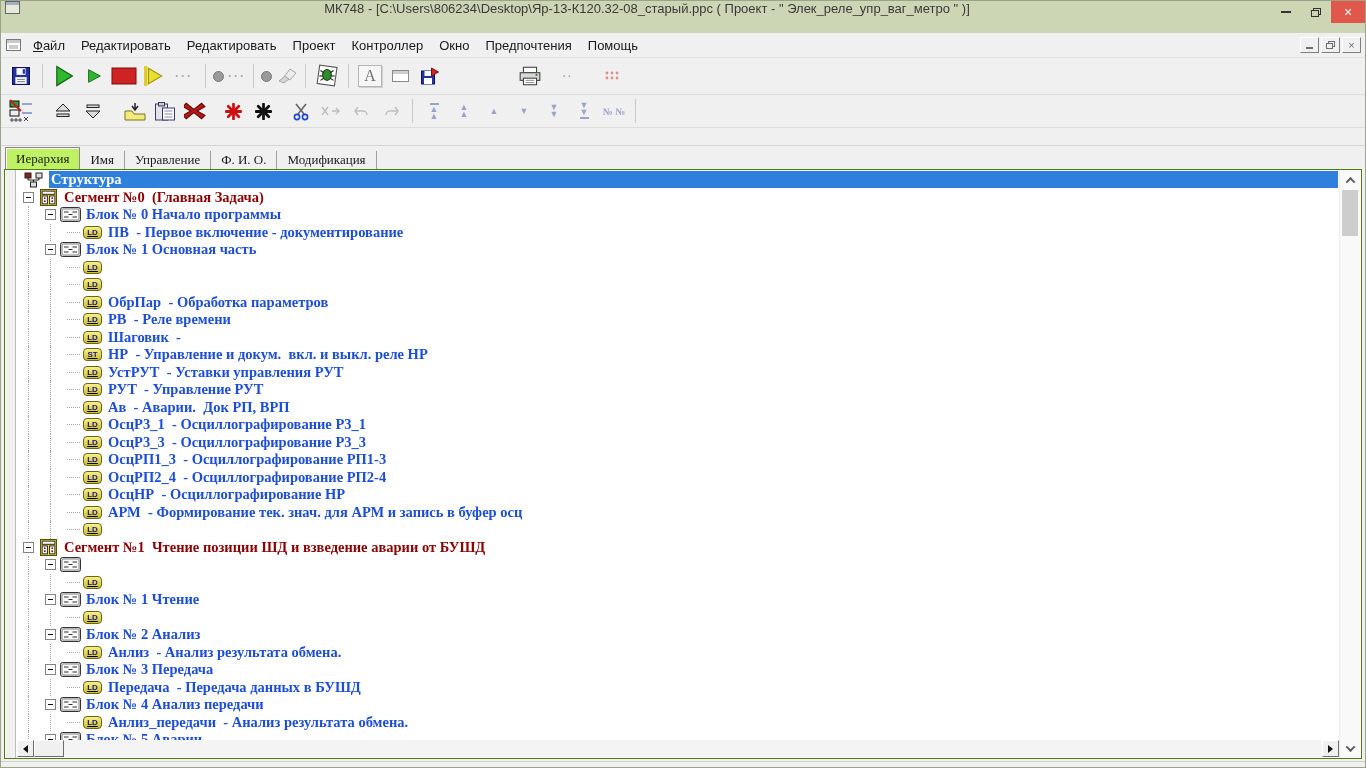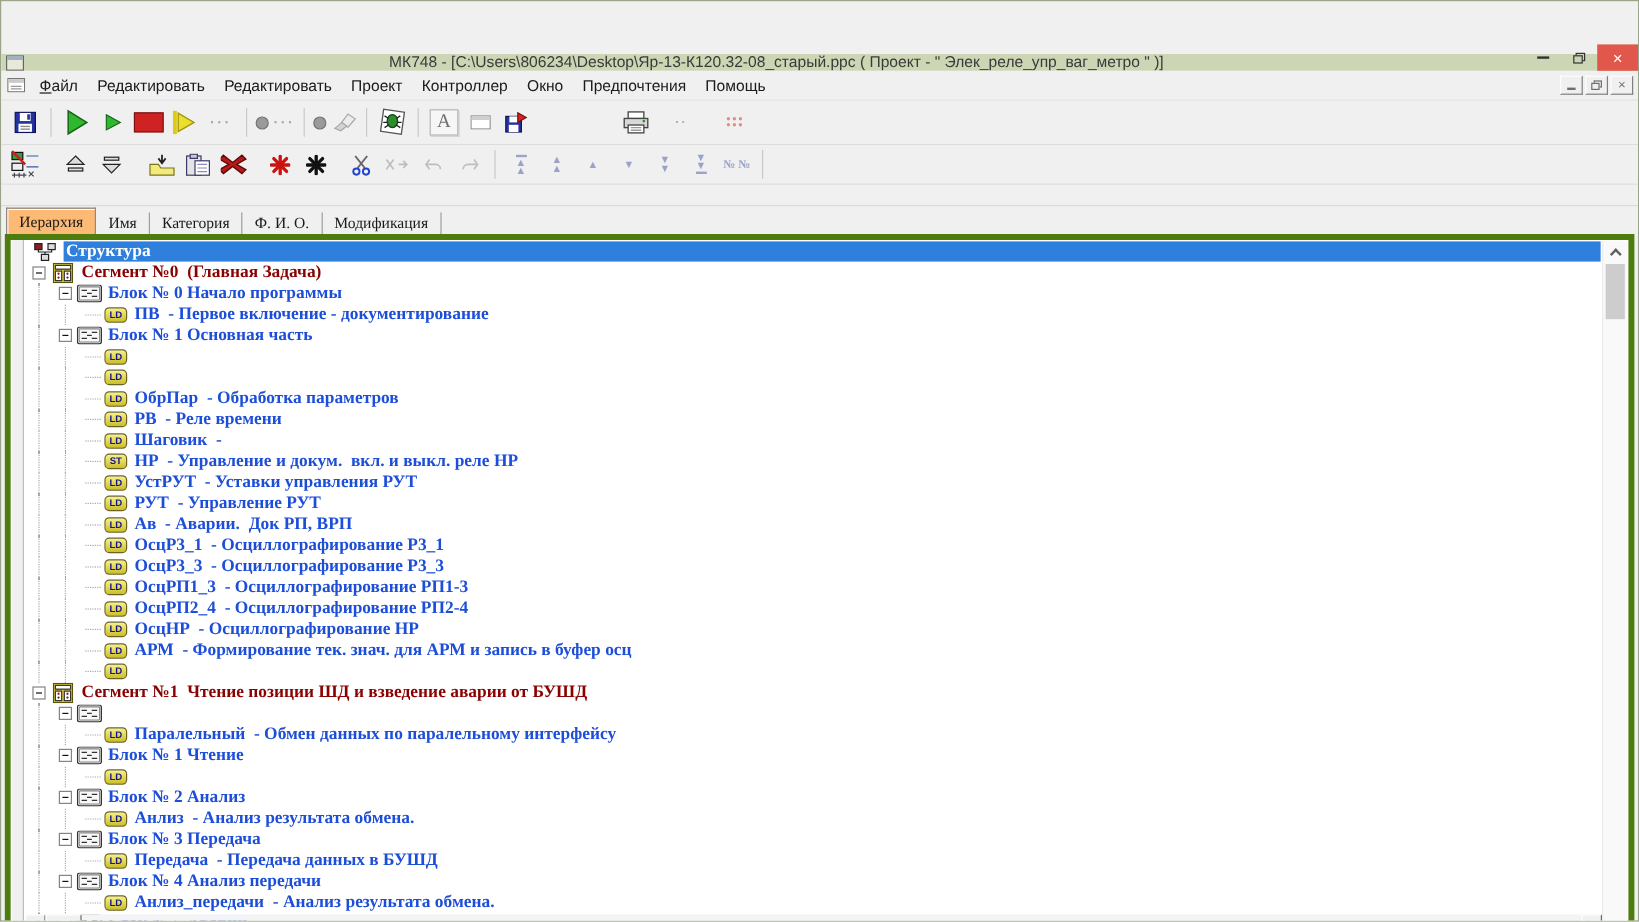--- a/index.html
+++ b/index.html
@@ -4,21 +4,21 @@
 <style>
   * { box-sizing: border-box; }
   html,body { margin:0; padding:0; }
   body {
     width:1366px; height:768px; overflow:hidden;
     font-family:"Liberation Sans", sans-serif;
     background:#f0f0f0;
     border:1px solid #9aa488;
   }
   
-  .titlebar { height:14px; background:#ccd6b4; display:flex; align-items:flex-end;margin-top:44px; }
+  .titlebar { height:32px; background:#ccd6b4; display:flex; align-items:flex-start; }
   .titlebar .appicon { width:22px; display:flex; justify-content:center; }
   .titlebar .title { flex:1; text-align:center; font-size:13px; color:#3a3a3a;
     white-space:nowrap; overflow:hidden; }
   .wbtn { width:30px; height:22px; display:flex; align-items:center; justify-content:center; color:#333; }
   .wbtn .minbar { width:10px; height:2px; background:#333; }
   .restore-glyph { position:relative; width:10px; height:9px; }
   .restore-glyph i { position:absolute; border:1px solid #333; background:transparent; }
   .restore-glyph i.b1 { left:2px; top:0; width:8px; height:7px; }
   .restore-glyph i.b2 { left:0; top:2px; width:8px; height:7px; background:#ccd6b4; }
   .wbtn.close { width:34px; background:#e2574c; color:#fff; font-size:14px; }
@@ -51,36 +51,36 @@
     box-shadow:1px 1px 0 #cfcfcf; }
   .nav { display:flex; flex-direction:column; align-items:center; color:#8e96c2; font-size:9px; line-height:7px; }
   .nav .nbar { width:9px; height:2px; background:#8e96c2; margin:1px 0; }
   .nav-num-txt { font-size:10px; color:#8e96c2; font-family:"Liberation Serif",serif; font-weight:bold; }
   
   .gapstrip { height:18px; background:#f0f0f0; border-bottom:1px solid #d5d5d5; }
   
   .tabrow { height:23px; background:#f0f0f0; display:flex; align-items:flex-end; padding-left:4px;
     font-family:"Liberation Serif",serif; font-size:13px; color:#1a1a1a; }
   .tab { padding:2px 10px 3px 10px; border-right:1px solid #9f9f9f; height:18px; display:flex; align-items:center; }
-  .tab.active { height:22px; background:#fdba74; border:1px solid #8a8a8a; border-bottom:none;
+  .tab.active { height:22px; background:#bef264; border:1px solid #8a8a8a; border-bottom:none;
     box-shadow:inset 1px 1px 0 #ffffff; padding-top:3px; }
   
-  .panel { position:relative; margin:0 3px; height:590px; background:#ffffff; border:5px solid #4d7c0f; }
+  .panel { position:relative; margin:0 3px; height:590px; background:#ffffff; border:1px solid #4d7c0f; }
   .leftstrip { position:absolute; left:0; top:0; bottom:0; width:11px; background:#f0f0f0;
     border-right:1px solid #bdbdbd; box-shadow:inset 1px 0 0 #ffffff; }
   .treearea { position:absolute; left:13px; top:1px; right:23px; bottom:1px; overflow:hidden;
     font-family:"Liberation Serif",serif; font-weight:bold; font-size:14.5px; }
   .trow { height:17.5px; display:flex; align-items:center; padding-left:5px; white-space:pre; }
   .ig { width:22px; height:100%; position:relative; flex:none; }
   .ig::before { content:""; position:absolute; left:5px; top:0; bottom:0; border-left:1px dotted #a8a8a8; }
   .eb { width:11px; height:11px; flex:none; border:1px solid #848484; background:#fff;
     display:flex; align-items:center; justify-content:center; margin-right:4px; position:relative; }
   .eb .ebm { width:5px; height:1px; background:#111; }
   .lc { width:13px; flex:none; border-top:1px dotted #a8a8a8; margin-right:2px; }
-  .ticon { width:21px; height:16px; margin-right:5px; flex:none; display:flex; align-items:center; justify-content:center; }
+  .ticon { width:21px; height:16px; margin-right:5px; flex:none; display:flex; align-items:center; justify-content:center;text-decoration:underline; }
   .badge { display:inline-flex; align-items:center; justify-content:center; width:19px; height:13px;
     border-radius:4px; background:linear-gradient(#f8f184,#ccbe2c); border:1px solid #6b6420;
     color:#14148c; font:bold 8px "Liberation Sans",sans-serif; }
   .tlabel { color:#1d4ed8; }
   .tlabel.seg { color:#8b0000; }
   .trow.sel .tlabel { background:#2f80dd; color:#ffffff; flex:1; padding-left:2px; }
   
   .vsb { position:absolute; top:1px; right:1px; bottom:1px; width:21px; background:#f9f9f9; border-left:1px solid #ececec; }
   .vsb .vbtn { height:18px; display:flex; align-items:center; justify-content:center; }
   .chev-up { width:7px; height:7px; border-left:2px solid #606060; border-top:2px solid #606060; transform:rotate(45deg) translate(1px,1px); }
@@ -476,21 +476,21 @@
         <span class="nav-num-txt">№ №</span>
       </span>
     </div>
     <div class="sep"></div>
   </div>
 <div class="gapstrip"></div>
 
 <div class="tabrow">
     <div class="tab active">Иерархия</div>
     <div class="tab">Имя</div>
-    <div class="tab">Категория</div>
+    <div class="tab">Управление</div>
     <div class="tab">Ф. И. О.</div>
     <div class="tab">Модификация</div>
   </div>
 
 <div class="panel">
   <div class="leftstrip"></div>
   <div class="treearea">
       <div class="trow sel"><span class="ticon"><svg width="19" height="16" viewBox="0 0 19 16">
             <rect x="1" y="1" width="6" height="5" fill="#8b2020" stroke="#222"></rect>
             <rect x="12" y="1" width="6" height="5" fill="#dcdcdc" stroke="#222"></rect>
@@ -554,21 +554,21 @@
           </svg></span><span class="tlabel seg">Сегмент №1  Чтение позиции ШД и взведение аварии от БУШД</span></div>
       <div class="trow"><span class="ig"></span><span class="eb"><span class="ebm"></span></span><span class="ticon"><svg width="21" height="15" viewBox="0 0 21 15">
             <rect x="0.5" y="0.5" width="20" height="14" rx="2" fill="#e2e2e2" stroke="#333"></rect>
             <rect x="2" y="2" width="17" height="11" rx="1" fill="#f8f8f8" stroke="#888"></rect>
             <line x1="4" y1="5" x2="8.5" y2="5" stroke="#333"></line>
             <line x1="12.5" y1="5" x2="17" y2="5" stroke="#333"></line>
             <line x1="4" y1="10" x2="8.5" y2="10" stroke="#333"></line>
             <line x1="12.5" y1="10" x2="17" y2="10" stroke="#333"></line>
             <line x1="8.5" y1="7.5" x2="12.5" y2="7.5" stroke="#333"></line>
           </svg></span></div>
-      <div class="trow"><span class="ig"></span><span class="ig"></span><span class="lc"></span><span class="ticon"><span class="badge">LD</span></span><span class="tlabel ">Паралельный  - Обмен данных по паралельному интерфейсу</span></div>
+      <div class="trow"><span class="ig"></span><span class="ig"></span><span class="lc"></span><span class="ticon"><span class="badge">LD</span></span></div>
       <div class="trow"><span class="ig"></span><span class="eb"><span class="ebm"></span></span><span class="ticon"><svg width="21" height="15" viewBox="0 0 21 15">
             <rect x="0.5" y="0.5" width="20" height="14" rx="2" fill="#e2e2e2" stroke="#333"></rect>
             <rect x="2" y="2" width="17" height="11" rx="1" fill="#f8f8f8" stroke="#888"></rect>
             <line x1="4" y1="5" x2="8.5" y2="5" stroke="#333"></line>
             <line x1="12.5" y1="5" x2="17" y2="5" stroke="#333"></line>
             <line x1="4" y1="10" x2="8.5" y2="10" stroke="#333"></line>
             <line x1="12.5" y1="10" x2="17" y2="10" stroke="#333"></line>
             <line x1="8.5" y1="7.5" x2="12.5" y2="7.5" stroke="#333"></line>
           </svg></span><span class="tlabel ">Блок № 1 Чтение</span></div>
       <div class="trow"><span class="ig"></span><span class="ig"></span><span class="lc"></span><span class="ticon"><span class="badge">LD</span></span></div>

